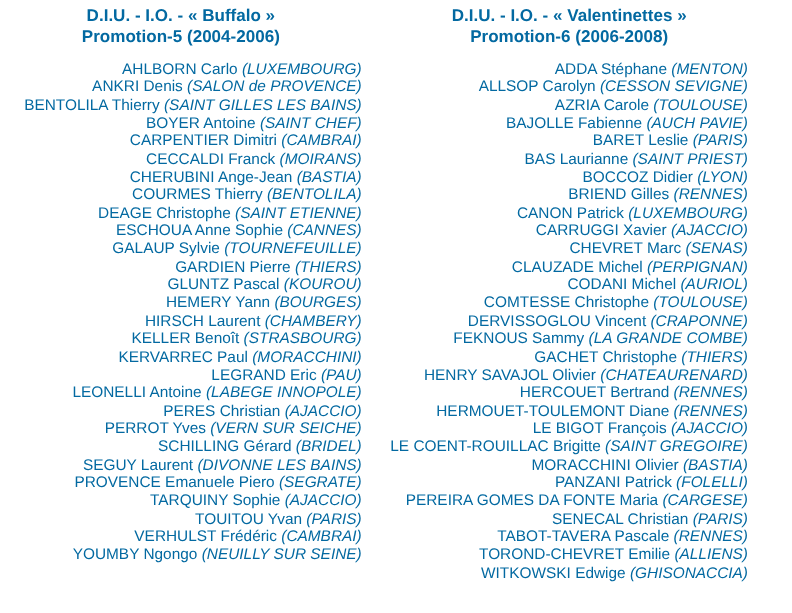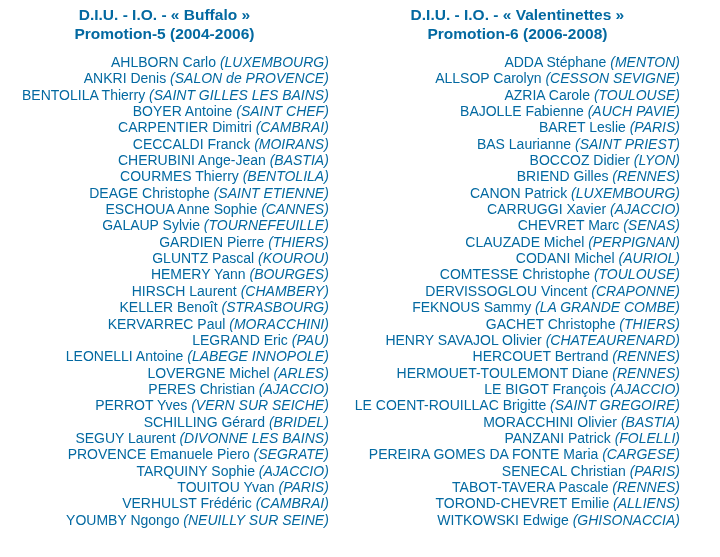--- a/index.html
+++ b/index.html
@@ -73,21 +73,20 @@
         <li class="member-row"><span class="member-name">ESCHOUA Anne Sophie </span><span class="member-city">(CANNES)</span></li>
         <li class="member-row"><span class="member-name">GALAUP Sylvie </span><span class="member-city">(TOURNEFEUILLE)</span></li>
         <li class="member-row"><span class="member-name">GARDIEN Pierre </span><span class="member-city">(THIERS)</span></li>
         <li class="member-row"><span class="member-name">GLUNTZ Pascal </span><span class="member-city">(KOUROU)</span></li>
         <li class="member-row"><span class="member-name">HEMERY Yann </span><span class="member-city">(BOURGES)</span></li>
         <li class="member-row"><span class="member-name">HIRSCH Laurent </span><span class="member-city">(CHAMBERY)</span></li>
         <li class="member-row"><span class="member-name">KELLER Benoît </span><span class="member-city">(STRASBOURG)</span></li>
         <li class="member-row"><span class="member-name">KERVARREC Paul </span><span class="member-city">(MORACCHINI)</span></li>
         <li class="member-row"><span class="member-name">LEGRAND Eric </span><span class="member-city">(PAU)</span></li>
         <li class="member-row"><span class="member-name">LEONELLI Antoine </span><span class="member-city">(LABEGE INNOPOLE)</span></li>
-        <li class="member-row"><span class="member-name">LOVERGNE Michel </span><span class="member-city">(ARLES)</span></li>
         <li class="member-row"><span class="member-name">PERES Christian </span><span class="member-city">(AJACCIO)</span></li>
         <li class="member-row"><span class="member-name">PERROT Yves </span><span class="member-city">(VERN SUR SEICHE)</span></li>
         <li class="member-row"><span class="member-name">SCHILLING Gérard </span><span class="member-city">(BRIDEL)</span></li>
         <li class="member-row"><span class="member-name">SEGUY Laurent </span><span class="member-city">(DIVONNE LES BAINS)</span></li>
         <li class="member-row"><span class="member-name">PROVENCE Emanuele Piero </span><span class="member-city">(SEGRATE)</span></li>
         <li class="member-row"><span class="member-name">TARQUINY Sophie </span><span class="member-city">(AJACCIO)</span></li>
         <li class="member-row"><span class="member-name">TOUITOU Yvan </span><span class="member-city">(PARIS)</span></li>
         <li class="member-row"><span class="member-name">VERHULST Frédéric </span><span class="member-city">(CAMBRAI)</span></li>
         <li class="member-row"><span class="member-name">YOUMBY Ngongo </span><span class="member-city">(NEUILLY SUR SEINE)</span></li>
       </ul>

